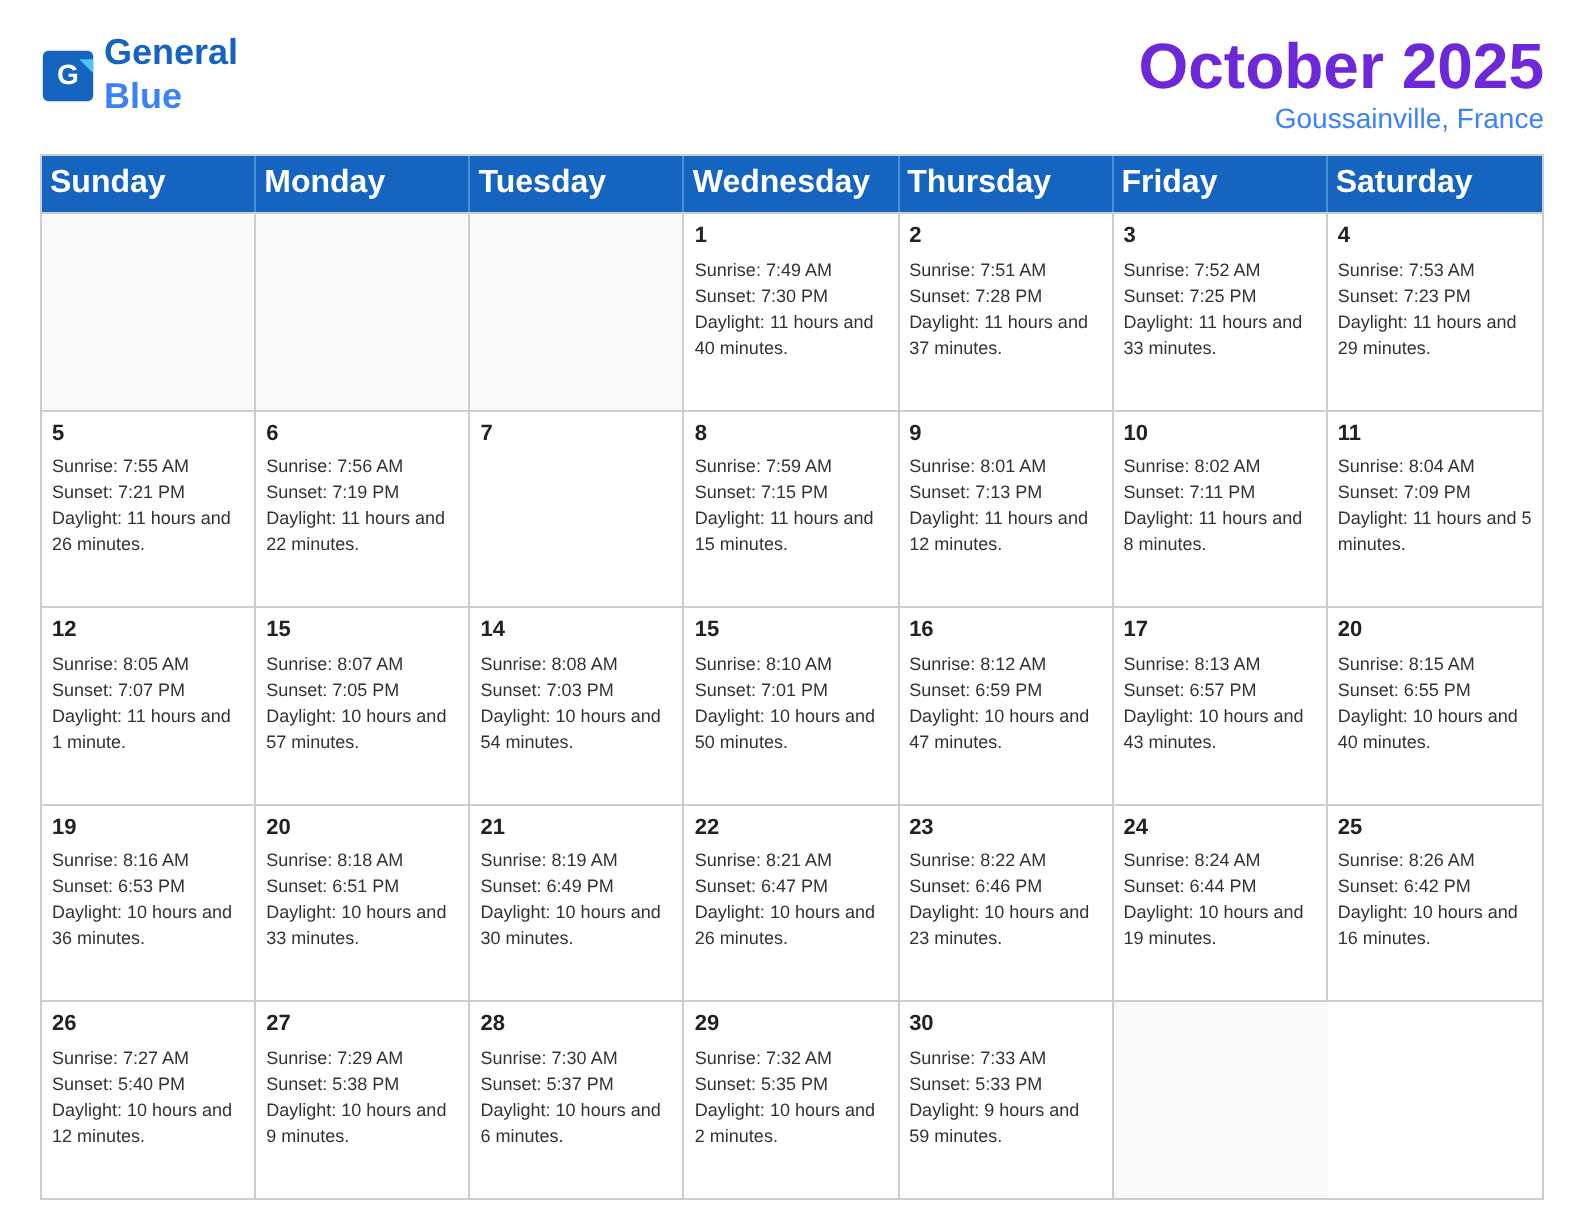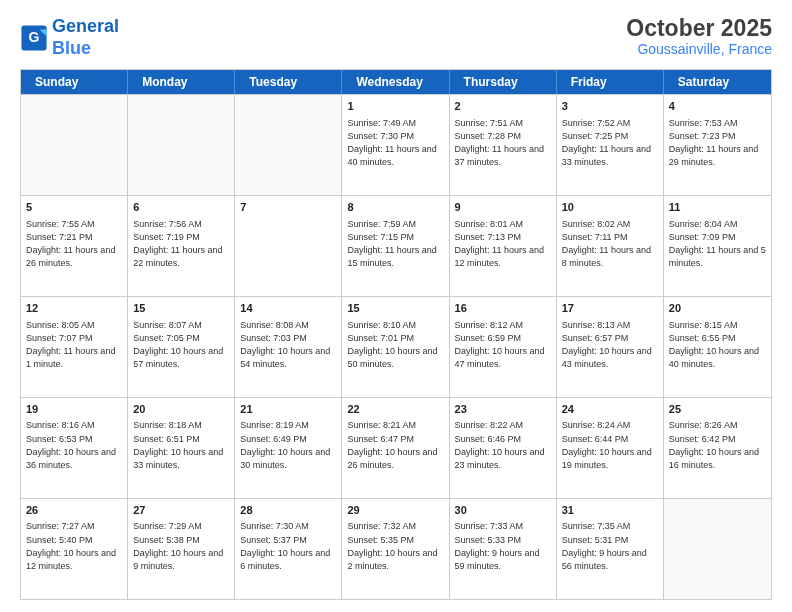--- a/index.html
+++ b/index.html
@@ -39,45 +39,45 @@
       margin-top: 28px;
     }
     .logo-icon {
       width: 28px;
       height: 28px;
     }
     .title-block {
       text-align: right;
     }
     .month-title {
-      font-size: 23px;
-      font-weight: bold;
-      color: #404040;
+      font-size: 32px;
+      font-weight: bold;
+      color: #6d28d9;
       line-height: 1.1;
     }
     .subtitle {
       font-size: 14px;
       color: #3b82f6;
     }
     .calendar {
       flex: 1;
       display: flex;
       flex-direction: column;
       border: 1px solid #ccc;
     }
     .cal-header {
       display: grid;
       grid-template-columns: repeat(7, 1fr);
       background: #1565c0;
     }
     .cal-header-cell {
       color: #fff;
-      font-size: 12px;
-      font-weight: bold;
-      padding: 5px 14px;
+      font-size: 16px;
+      font-weight: bold;
+      padding: 5px 4px;
       text-align: left;
       border-right: 1px solid #4a90d9;
     }
     .cal-header-cell:last-child { border-right: none; }
     .cal-body {
       flex: 1;
       display: flex;
       flex-direction: column;
     }
     .cal-row {
@@ -268,21 +268,17 @@
             <div class="cell-info">Sunrise: 7:30 AM<br>Sunset: 5:37 PM<br>Daylight: 10 hours and 6 minutes.</div>
           </div>
           <div class="cal-cell">
             <span class="day-num">29</span>
             <div class="cell-info">Sunrise: 7:32 AM<br>Sunset: 5:35 PM<br>Daylight: 10 hours and 2 minutes.</div>
           </div>
           <div class="cal-cell">
             <span class="day-num">30</span>
             <div class="cell-info">Sunrise: 7:33 AM<br>Sunset: 5:33 PM<br>Daylight: 9 hours and 59 minutes.</div>
           </div>
-          <div class="cal-cell">
-            <span class="day-num">31</span>
-            <div class="cell-info">Sunrise: 7:35 AM<br>Sunset: 5:31 PM<br>Daylight: 9 hours and 56 minutes.</div>
-          </div>
           <div class="cal-cell empty"></div>
         </div>
       </div>
   </div>
 </div>
 
 </body></html>

